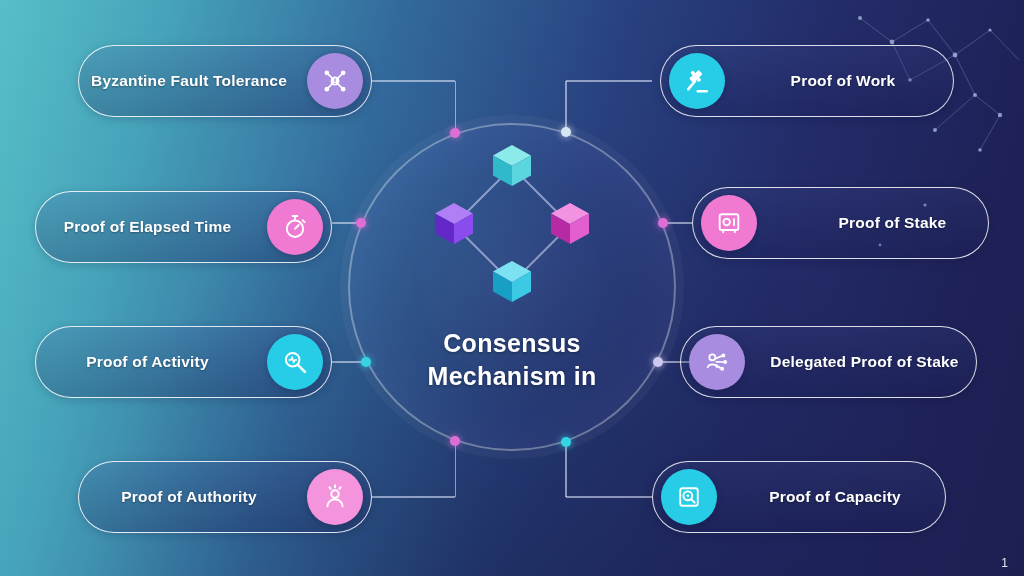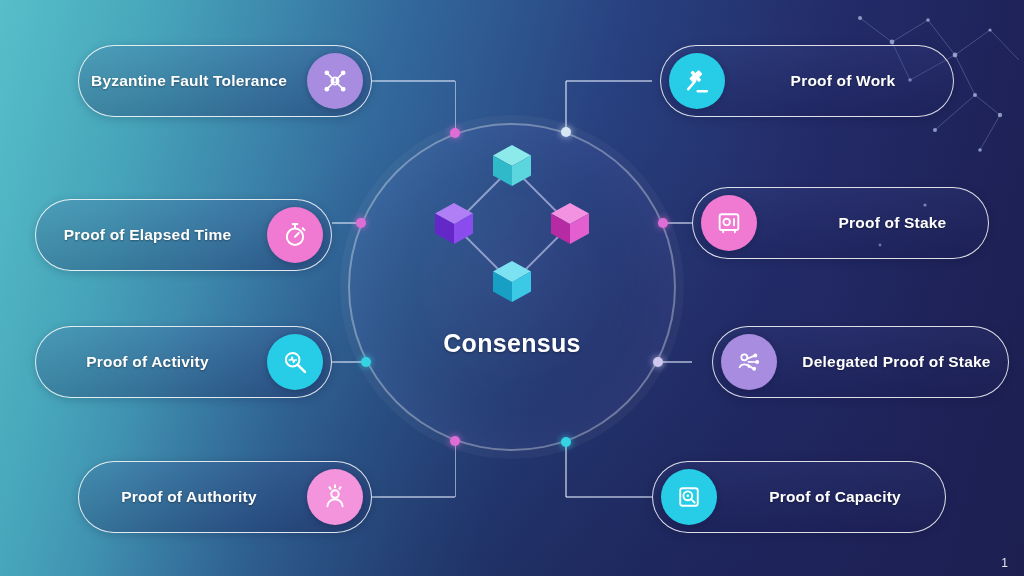--- a/index.html
+++ b/index.html
@@ -135,20 +135,21 @@
       <g transform="translate(0,58)">
         <polygon points="0,-22 19,-11.5 0,-1 -19,-11.5" fill="#7ce2f2"></polygon>
         <polygon points="-19,-11.5 0,-1 0,19 -19,8.5" fill="#189fc6"></polygon>
         <polygon points="0,-1 19,-11.5 19,8.5 0,19" fill="#3cc9e5"></polygon>
       </g>
     </svg>
   </div>
 
   <div class="center-title">
     <span>Consensus</span>
+    <span>Mechanism in</span>
   </div>
 
   <div class="cline h" style="left:372px;top:80.25px;width:83px;"></div>
   <div class="cline v" style="left:454.5px;top:81px;height:52px;"></div>
   <div class="cdot dot-magenta" style="left:450px;top:128px;"></div>
 
   <div class="cline h" style="left:332px;top:222.25px;width:29px;"></div>
   <div class="cdot dot-magenta" style="left:356px;top:218px;"></div>
 
   <div class="cline h" style="left:332px;top:361.25px;width:34px;"></div>
@@ -184,21 +185,21 @@
           <circle cx="19" cy="5" r="2" fill="#fff" stroke="none"></circle>
         <circle cx="5" cy="19" r="2" fill="#fff" stroke="none"></circle>
           <circle cx="19" cy="19" r="2" fill="#fff" stroke="none"></circle>
         <circle cx="12" cy="12" r="3.8" fill="#fff" stroke="none"></circle>
         <rect x="11.45" y="9.7" width="1.1" height="3" fill="#a78ce0" stroke="none"></rect>
         <circle cx="12" cy="14.1" r="0.7" fill="#a78ce0" stroke="none"></circle>
       </svg>
     </span>
   </div>
 
-  <div class="pill" style="left:35px;top:199px;width:297px;">
+  <div class="pill" style="left:35px;top:191px;width:297px;">
     <span class="pill-label">Proof of Elapsed Time</span>
     <span class="icon-circle ic-pink">
       <svg viewBox="0 0 24 24" fill="none" stroke="#fff" stroke-width="1.7" stroke-linecap="round">
         <circle cx="12" cy="13.5" r="7"></circle>
         <line x1="12" y1="13.5" x2="15.2" y2="10.3"></line>
         <line x1="10" y1="2.5" x2="14" y2="2.5"></line>
         <line x1="12" y1="2.8" x2="12" y2="5.5"></line>
         <line x1="18.6" y1="6.2" x2="20.2" y2="7.8"></line>
       </svg>
     </span>
@@ -248,21 +249,21 @@
         <rect x="4" y="4.5" width="16" height="13.5" rx="1.8"></rect>
         <circle cx="10" cy="11.2" r="2.8"></circle>
         <line x1="16.3" y1="8.5" x2="16.3" y2="14"></line>
         <line x1="7" y1="18" x2="7" y2="20"></line>
         <line x1="17" y1="18" x2="17" y2="20"></line>
       </svg>
     </span>
     <span class="pill-label">Proof of Stake</span>
   </div>
 
-  <div class="pill" style="left:712px;top:326px;width:297px;">
+  <div class="pill" style="left:680px;top:326px;width:297px;">
     <span class="icon-circle ic-purple">
       <svg viewBox="0 0 24 24" fill="none" stroke="#fff" stroke-width="1.5" stroke-linecap="round">
         <circle cx="8" cy="8" r="2.6"></circle>
         <path d="M4 16.5 a4.3 4 0 0 1 8 0"></path>
         <line x1="11" y1="9" x2="15.8" y2="7"></line>
         <line x1="11.5" y1="11.8" x2="17.2" y2="12"></line>
         <line x1="11" y1="14.4" x2="14.8" y2="17.2"></line>
         <circle cx="17.4" cy="6.4" r="1.7" fill="#fff" stroke="none"></circle>
         <circle cx="19" cy="12" r="1.7" fill="#fff" stroke="none"></circle>
         <circle cx="16.4" cy="17.8" r="1.7" fill="#fff" stroke="none"></circle>

